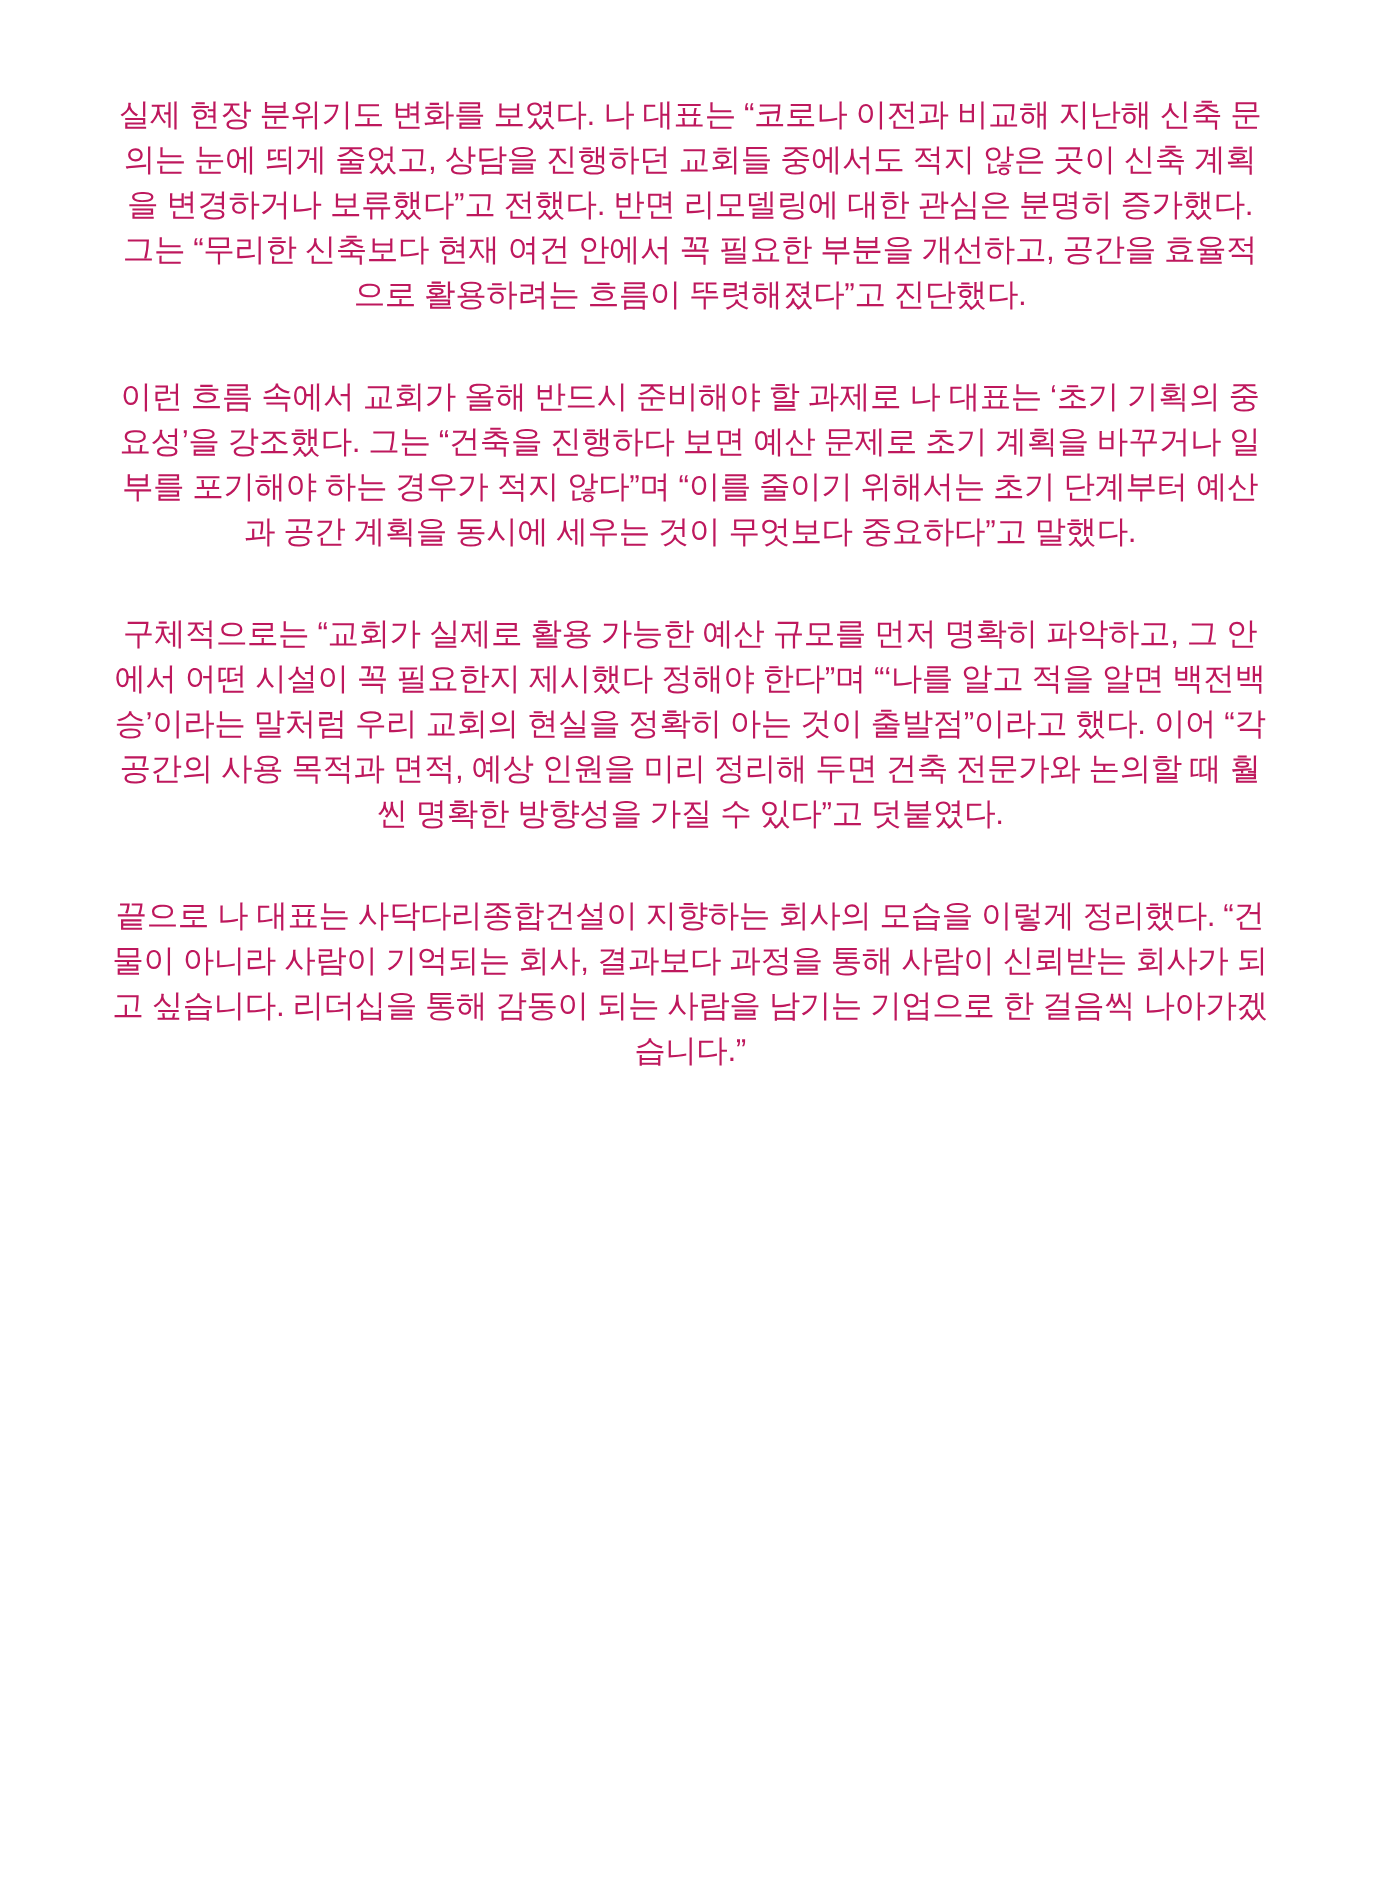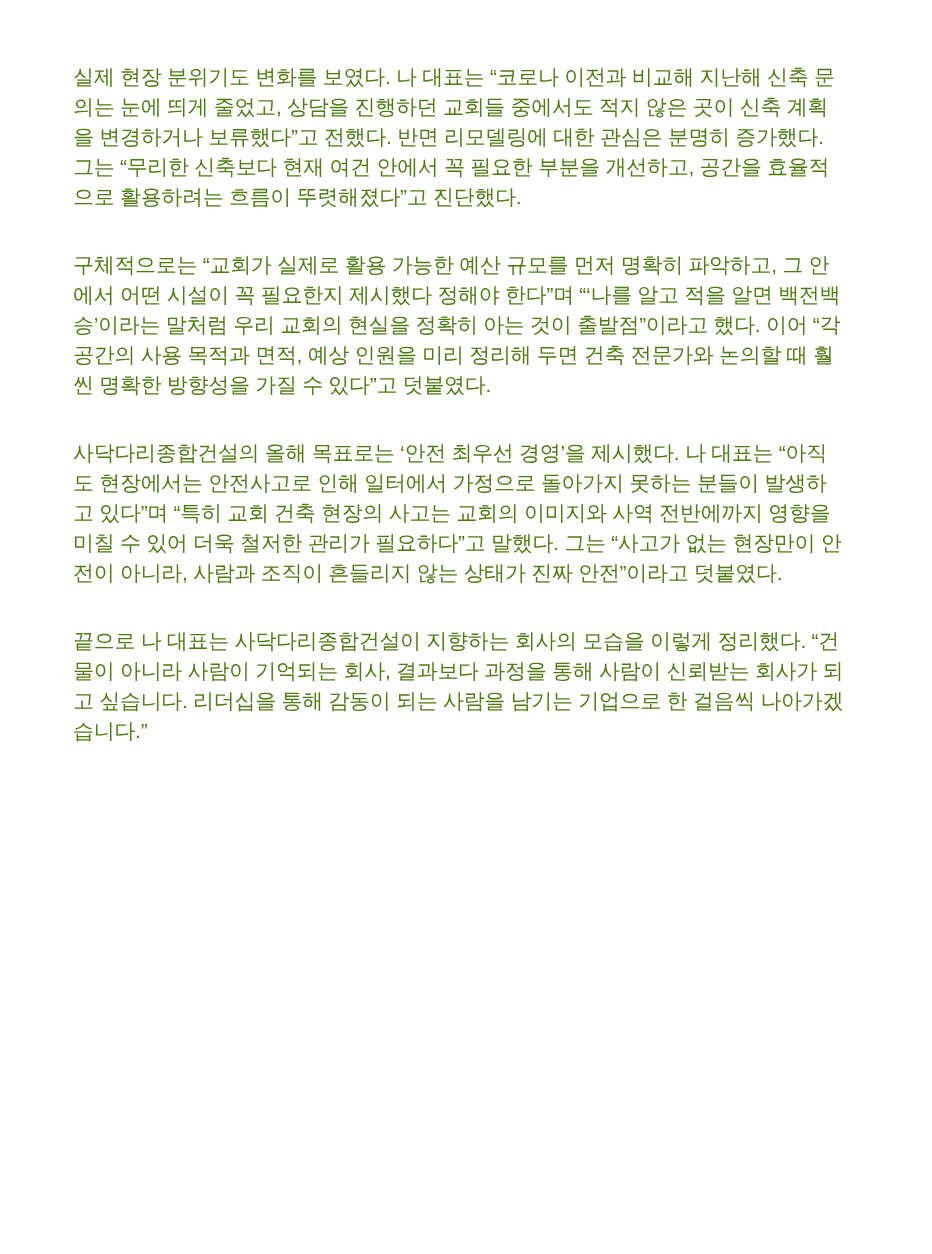--- a/index.html
+++ b/index.html
@@ -16,33 +16,33 @@
   .article {
     box-sizing: border-box;
     padding: 62px 72px 0 73px;
     width: 932px;
   }
   .article p {
     margin: 0 13px 38px 0;
     font-size: 21px;
     line-height: 30px;
     letter-spacing: -0.3px;
-    color: #4d7c0f;
-    text-align: left;
+    color: #be185d;
+    text-align: center;
     word-break: break-all;
     overflow-wrap: break-word;
   }
   .article p.gap-large {
     margin-bottom: 66px;
   }
   .article p:last-child {
     margin-bottom: 0;
   }
 </style>
 </head>
 <body>
 
 <div class="article">
     <p>실제 현장 분위기도 변화를 보였다. 나 대표는 “코로나 이전과 비교해 지난해 신축 문의는 눈에 띄게 줄었고, 상담을 진행하던 교회들 중에서도 적지 않은 곳이 신축 계획을 변경하거나 보류했다”고 전했다. 반면 리모델링에 대한 관심은 분명히 증가했다. 그는 “무리한 신축보다 현재 여건 안에서 꼭 필요한 부분을 개선하고, 공간을 효율적으로 활용하려는 흐름이 뚜렷해졌다”고 진단했다.</p>
+    <p>이런 흐름 속에서 교회가 올해 반드시 준비해야 할 과제로 나 대표는 ‘초기 기획의 중요성’을 강조했다. 그는 “건축을 진행하다 보면 예산 문제로 초기 계획을 바꾸거나 일부를 포기해야 하는 경우가 적지 않다”며 “이를 줄이기 위해서는 초기 단계부터 예산과 공간 계획을 동시에 세우는 것이 무엇보다 중요하다”고 말했다.</p>
     <p>구체적으로는 “교회가 실제로 활용 가능한 예산 규모를 먼저 명확히 파악하고, 그 안에서 어떤 시설이 꼭 필요한지 제시했다 정해야 한다”며 “‘나를 알고 적을 알면 백전백승’이라는 말처럼 우리 교회의 현실을 정확히 아는 것이 출발점”이라고 했다. 이어 “각 공간의 사용 목적과 면적, 예상 인원을 미리 정리해 두면 건축 전문가와 논의할 때 훨씬 명확한 방향성을 가질 수 있다”고 덧붙였다.</p>
-    <p>사닥다리종합건설의 올해 목표로는 ‘안전 최우선 경영’을 제시했다. 나 대표는 “아직도 현장에서는 안전사고로 인해 일터에서 가정으로 돌아가지 못하는 분들이 발생하고 있다”며 “특히 교회 건축 현장의 사고는 교회의 이미지와 사역 전반에까지 영향을 미칠 수 있어 더욱 철저한 관리가 필요하다”고 말했다. 그는 “사고가 없는 현장만이 안전이 아니라, 사람과 조직이 흔들리지 않는 상태가 진짜 안전”이라고 덧붙였다.</p>
     <p>끝으로 나 대표는 사닥다리종합건설이 지향하는 회사의 모습을 이렇게 정리했다. “건물이 아니라 사람이 기억되는 회사, 결과보다 과정을 통해 사람이 신뢰받는 회사가 되고 싶습니다. 리더십을 통해 감동이 되는 사람을 남기는 기업으로 한 걸음씩 나아가겠습니다.”</p>
   </div>
 
 </body></html>

